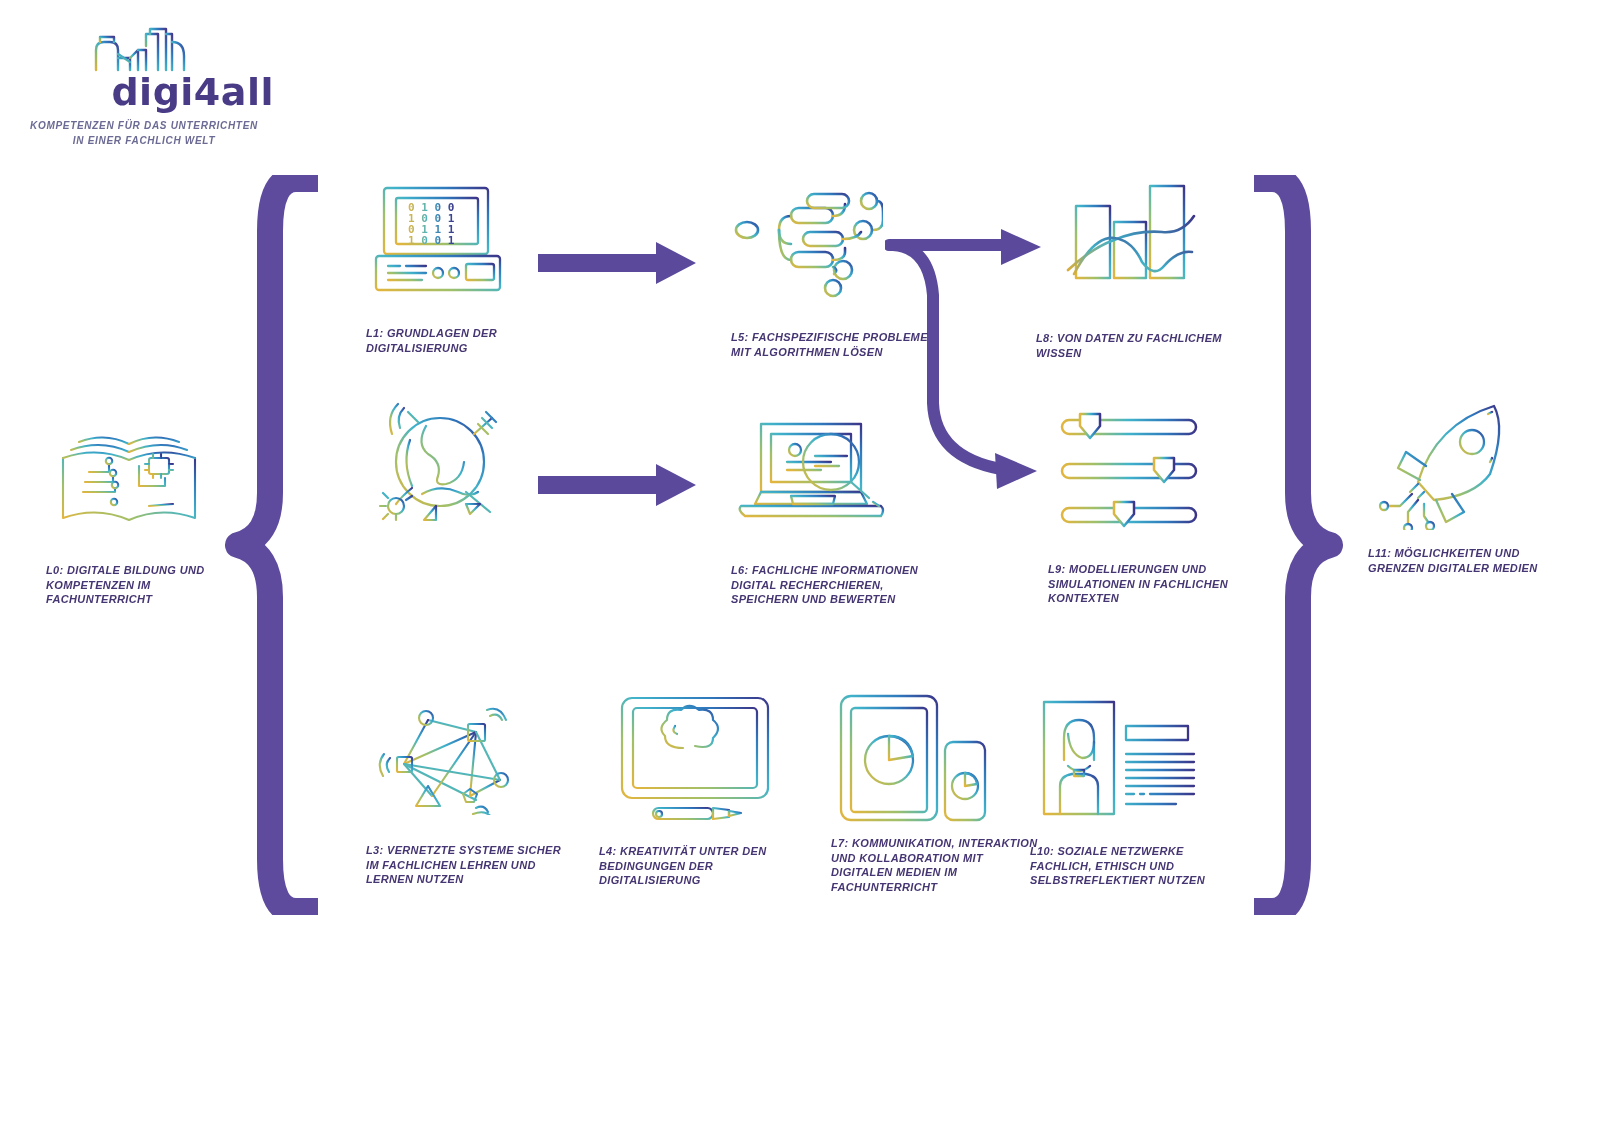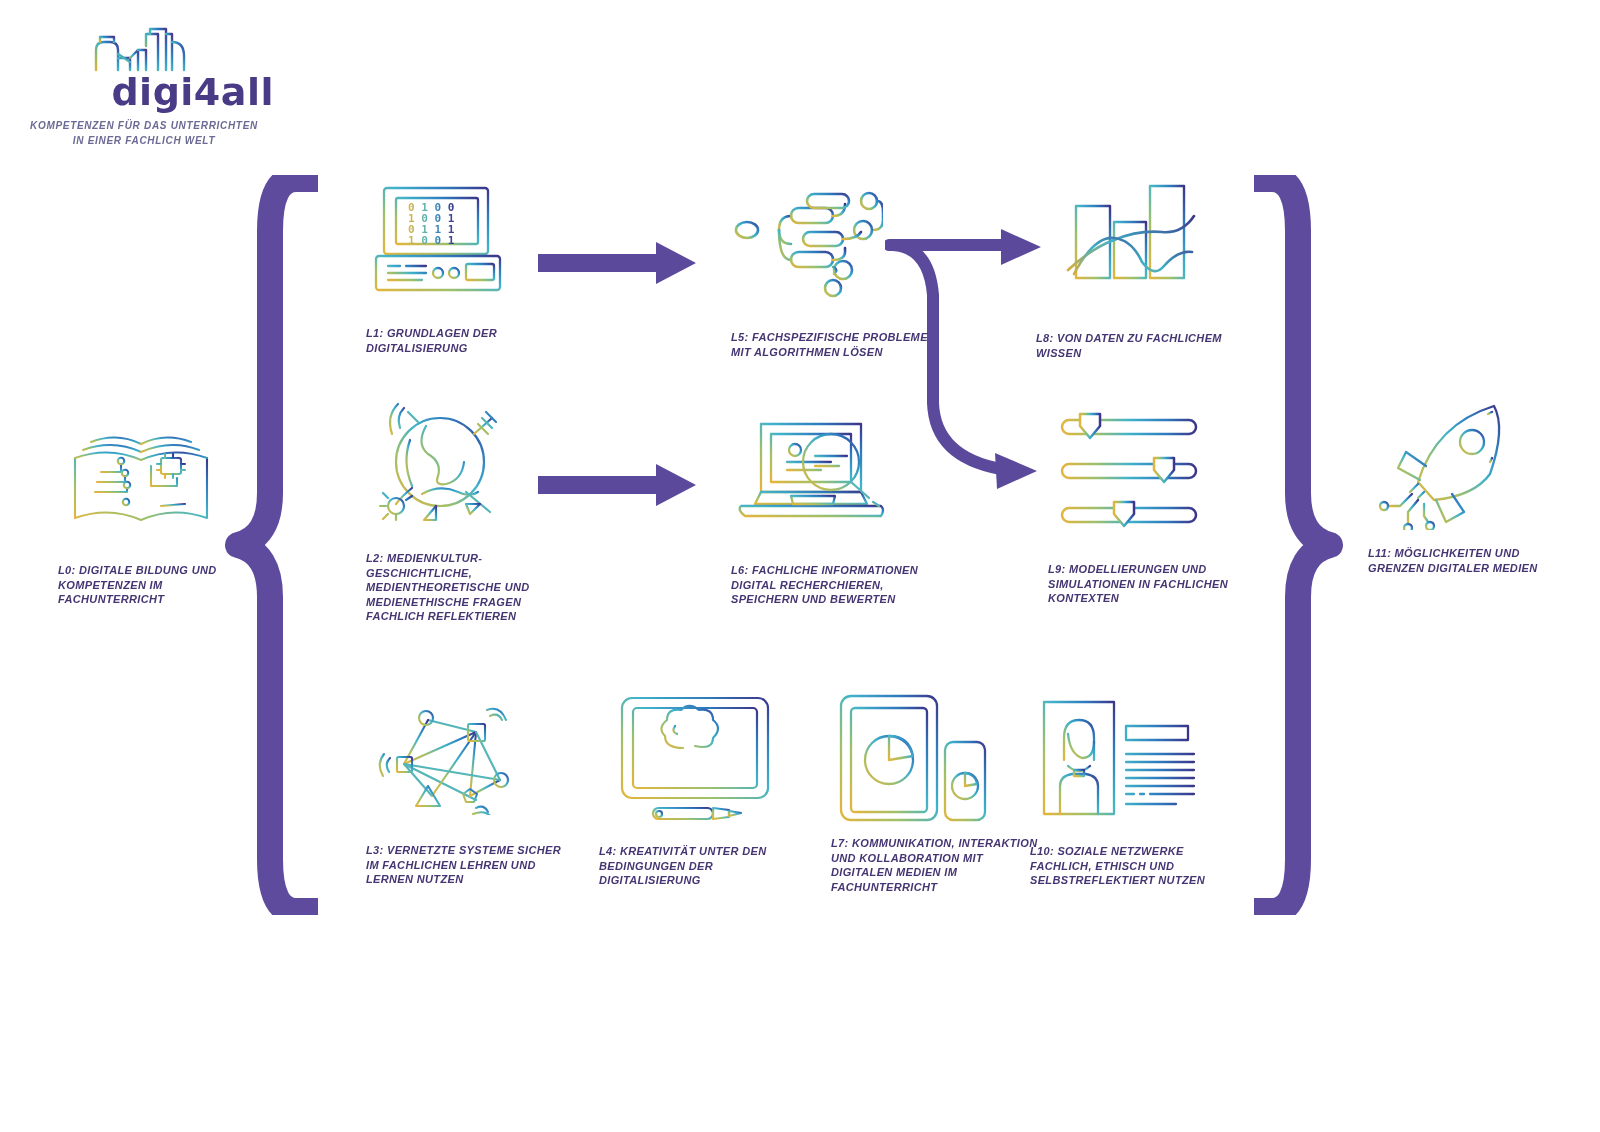--- a/index.html
+++ b/index.html
@@ -35,21 +35,21 @@
   
   .node{position:absolute;}
   .node .icon{position:relative;margin:0 auto;}
   .node .label{
     font-size:11px;line-height:14.6px;font-style:italic;font-weight:bold;
     letter-spacing:.35px;color:#453572;text-transform:uppercase;
     font-family:"Liberation Sans", sans-serif;
   }
 
   
-  #node-l0{left:40px;top:420px;width:210px;}
+  #node-l0{left:28px;top:420px;width:210px;}
   #node-l0 .icon{width:160px;height:120px;}
   #node-l0 .label{margin-top:23px;padding-left:18px;}
 
   #node-l1{left:362px;top:182px;width:210px;}
   #node-l1 .icon{width:140px;height:120px;margin-left:8px;}
   #node-l1 .label{margin-top:24px;padding-left:4px;}
 
   #node-l2{left:362px;top:400px;width:210px;}
   #node-l2 .icon{width:150px;height:125px;margin-left:4px;}
   #node-l2 .label{margin-top:26px;padding-left:4px;}
@@ -271,21 +271,20 @@
           <circle cx="30" cy="106" r="8"></circle>
           <path d="M30 114 L30 120 M20 106 L14 106 M22 98 L17 93 M22 114 L17 119 M40 100 L46 96"></path>
           <path d="M108 34 L126 18"></path>
           <path d="M116 18 L126 28 M112 24 L122 34 M120 12 L130 22"></path>
           <path d="M100 92 L124 112"></path>
           <path d="M114 104 L104 114 L100 104 Z"></path>
           <path d="M70 106 L70 120 L58 120 Z"></path>
         </g>
       </svg>
     </div>
-    <div class="label">L2: MEDIENKULTUR-GESCHICHTLICHE, MEDIENTHEORETISCHE UND MEDIENETHISCHE FRAGEN FACHLICH REFLEKTIEREN</div>
   </div>
 
   <div class="node" id="node-l3">
     <div class="icon">
       <svg viewBox="0 0 150 125" width="150" height="125">
         <defs>
           <linearGradient id="g-net" x1="0" y1="1" x2="1" y2="0">
             <stop offset="0" stop-color="#e4b53c"></stop>
             <stop offset="0.30" stop-color="#9fc06a"></stop>
             <stop offset="0.55" stop-color="#40b3cb"></stop>

